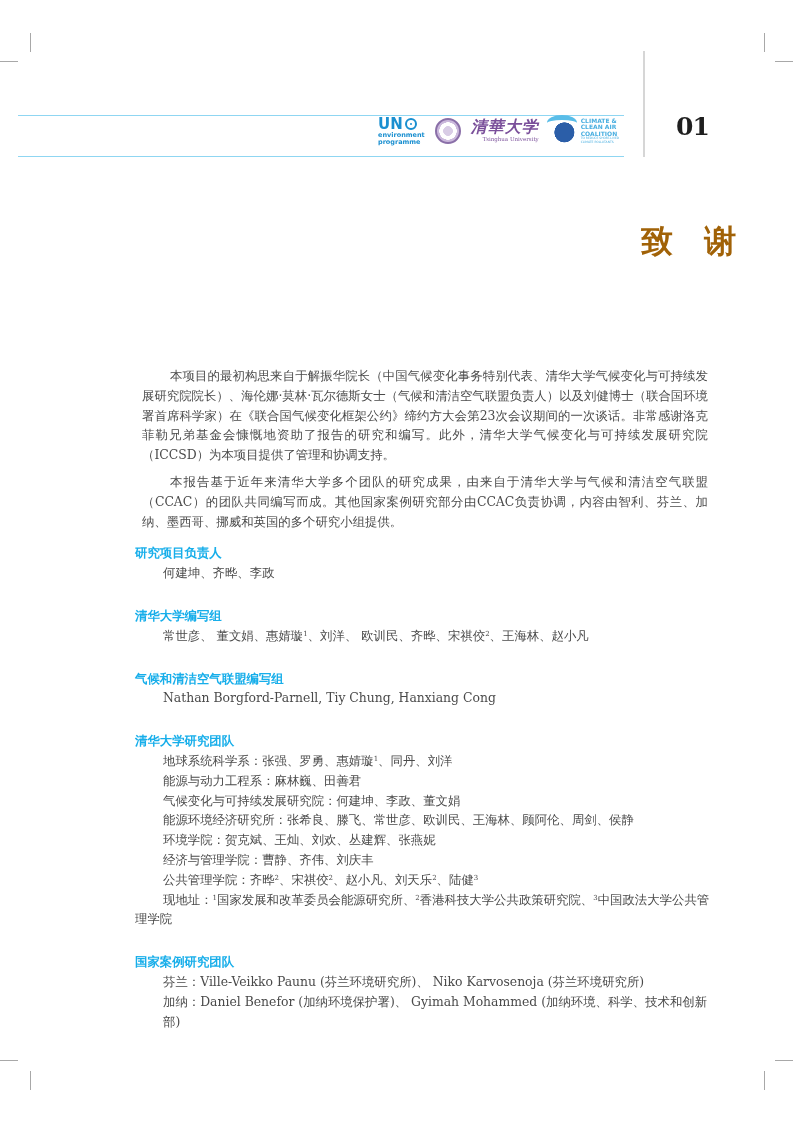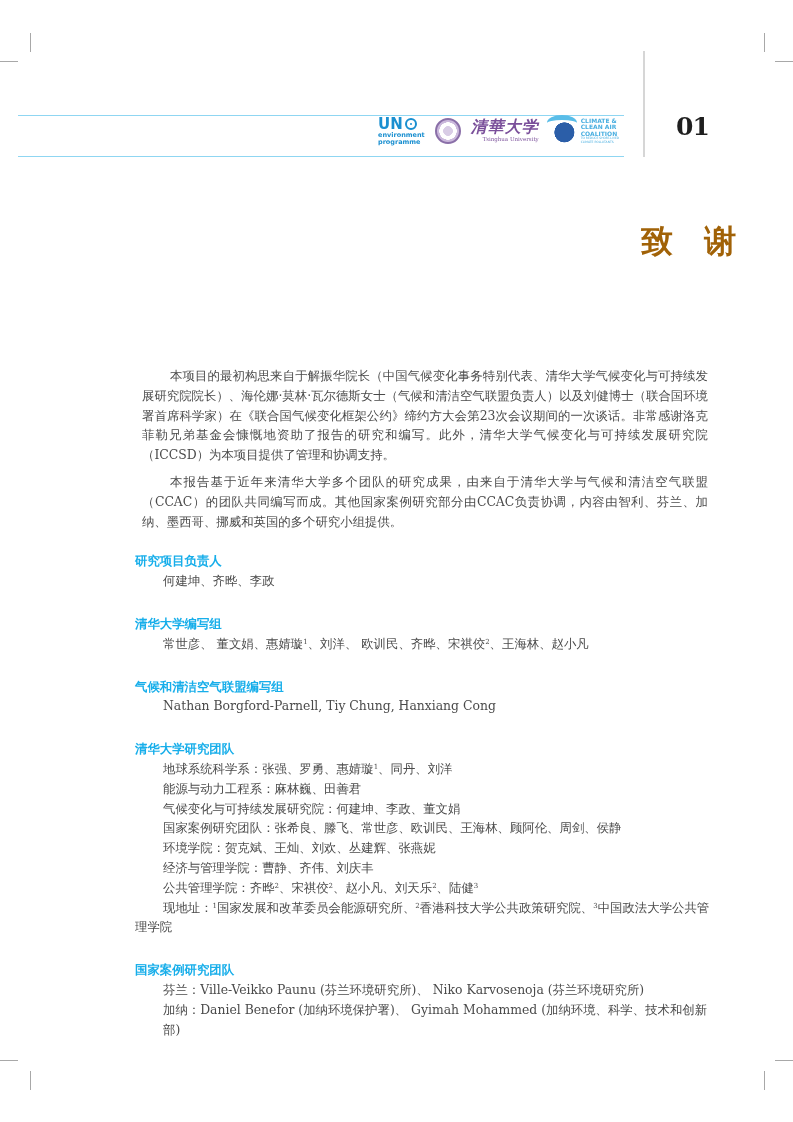--- a/index.html
+++ b/index.html
@@ -84,41 +84,41 @@
     </div>
   </div>
 </div>
 
 <div class="title">致 谢</div>
 
 <div class="content">
   <p class="para">本项目的最初构思来自于解振华院长（中国气候变化事务特别代表、清华大学气候变化与可持续发展研究院院长）、海伦娜·莫林·瓦尔德斯女士（气候和清洁空气联盟负责人）以及刘健博士（联合国环境署首席科学家）在《联合国气候变化框架公约》缔约方大会第23次会议期间的一次谈话。非常感谢洛克菲勒兄弟基金会慷慨地资助了报告的研究和编写。此外，清华大学气候变化与可持续发展研究院（ICCSD）为本项目提供了管理和协调支持。</p>
   <p class="para">本报告基于近年来清华大学多个团队的研究成果，由来自于清华大学与气候和清洁空气联盟（CCAC）的团队共同编写而成。其他国家案例研究部分由CCAC负责协调，内容由智利、芬兰、加纳、墨西哥、挪威和英国的多个研究小组提供。</p>
 
-  <div class="section" style="margin-top:20px;">
+  <div class="section" style="margin-top:12px;">
     <p class="sec-head">研究项目负责人</p>
     <p class="sec-line">何建坤、齐晔、李政</p>
   </div>
 
   <div class="section">
     <p class="sec-head">清华大学编写组</p>
     <p class="sec-line"><span>常世彦、 董文娟、惠婧璇</span><sup>1</sup><span>、刘洋、 欧训民、齐晔、宋祺佼</span><sup>2</sup><span>、王海林、赵小凡</span></p>
   </div>
 
   <div class="section">
     <p class="sec-head">气候和清洁空气联盟编写组</p>
     <p class="sec-line">Nathan Borgford-Parnell, Tiy Chung, Hanxiang Cong</p>
   </div>
 
   <div class="section">
     <p class="sec-head">清华大学研究团队</p>
     <p class="sec-line"><span>地球系统科学系：张强、罗勇、惠婧璇</span><sup>1</sup><span>、同丹、刘洋</span></p>
     <p class="sec-line">能源与动力工程系：麻林巍、田善君</p>
     <p class="sec-line">气候变化与可持续发展研究院：何建坤、李政、董文娟</p>
-    <p class="sec-line">国家案例研究团队：张希良、滕飞、常世彦、欧训民、王海林、顾阿伦、周剑、侯静</p>
+    <p class="sec-line">能源环境经济研究所：张希良、滕飞、常世彦、欧训民、王海林、顾阿伦、周剑、侯静</p>
     <p class="sec-line">环境学院：贺克斌、王灿、刘欢、丛建辉、张燕妮</p>
     <p class="sec-line">经济与管理学院：曹静、齐伟、刘庆丰</p>
     <p class="sec-line"><span>公共管理学院：齐晔</span><sup>2</sup><span>、宋祺佼</span><sup>2</sup><span>、赵小凡、刘天乐</span><sup>2</sup><span>、陆健</span><sup>3</sup></p>
     <p class="sec-line wrap"><span>现地址：</span><sup>1</sup><span>国家发展和改革委员会能源研究所、</span><sup>2</sup><span>香港科技大学公共政策研究院、</span><sup>3</sup><span>中国政法大学公共管理学院</span></p>
   </div>
 
   <div class="section">
     <p class="sec-head">国家案例研究团队</p>
     <p class="sec-line">芬兰：Ville-Veikko Paunu (芬兰环境研究所)、 Niko Karvosenoja (芬兰环境研究所)</p>
     <p class="sec-line">加纳：Daniel Benefor (加纳环境保护署)、 Gyimah Mohammed (加纳环境、科学、技术和创新部)</p>

